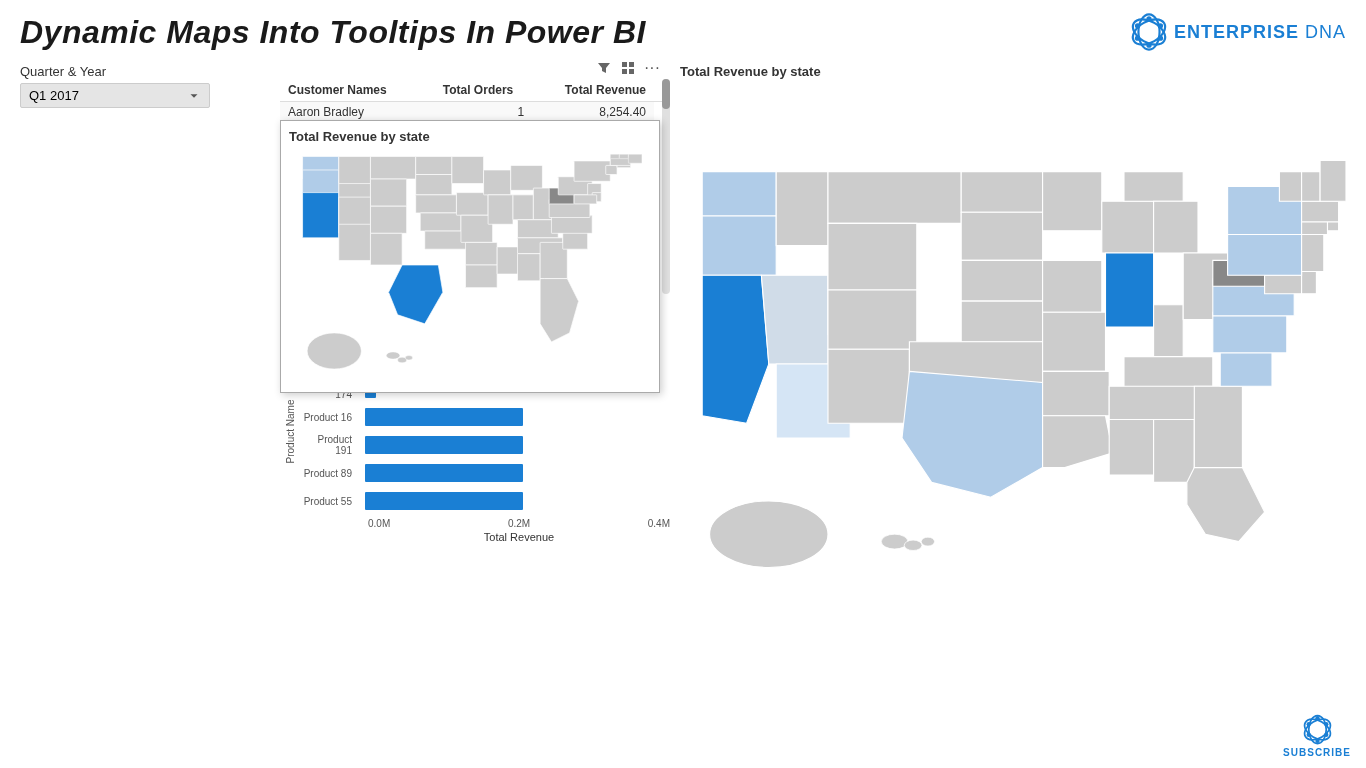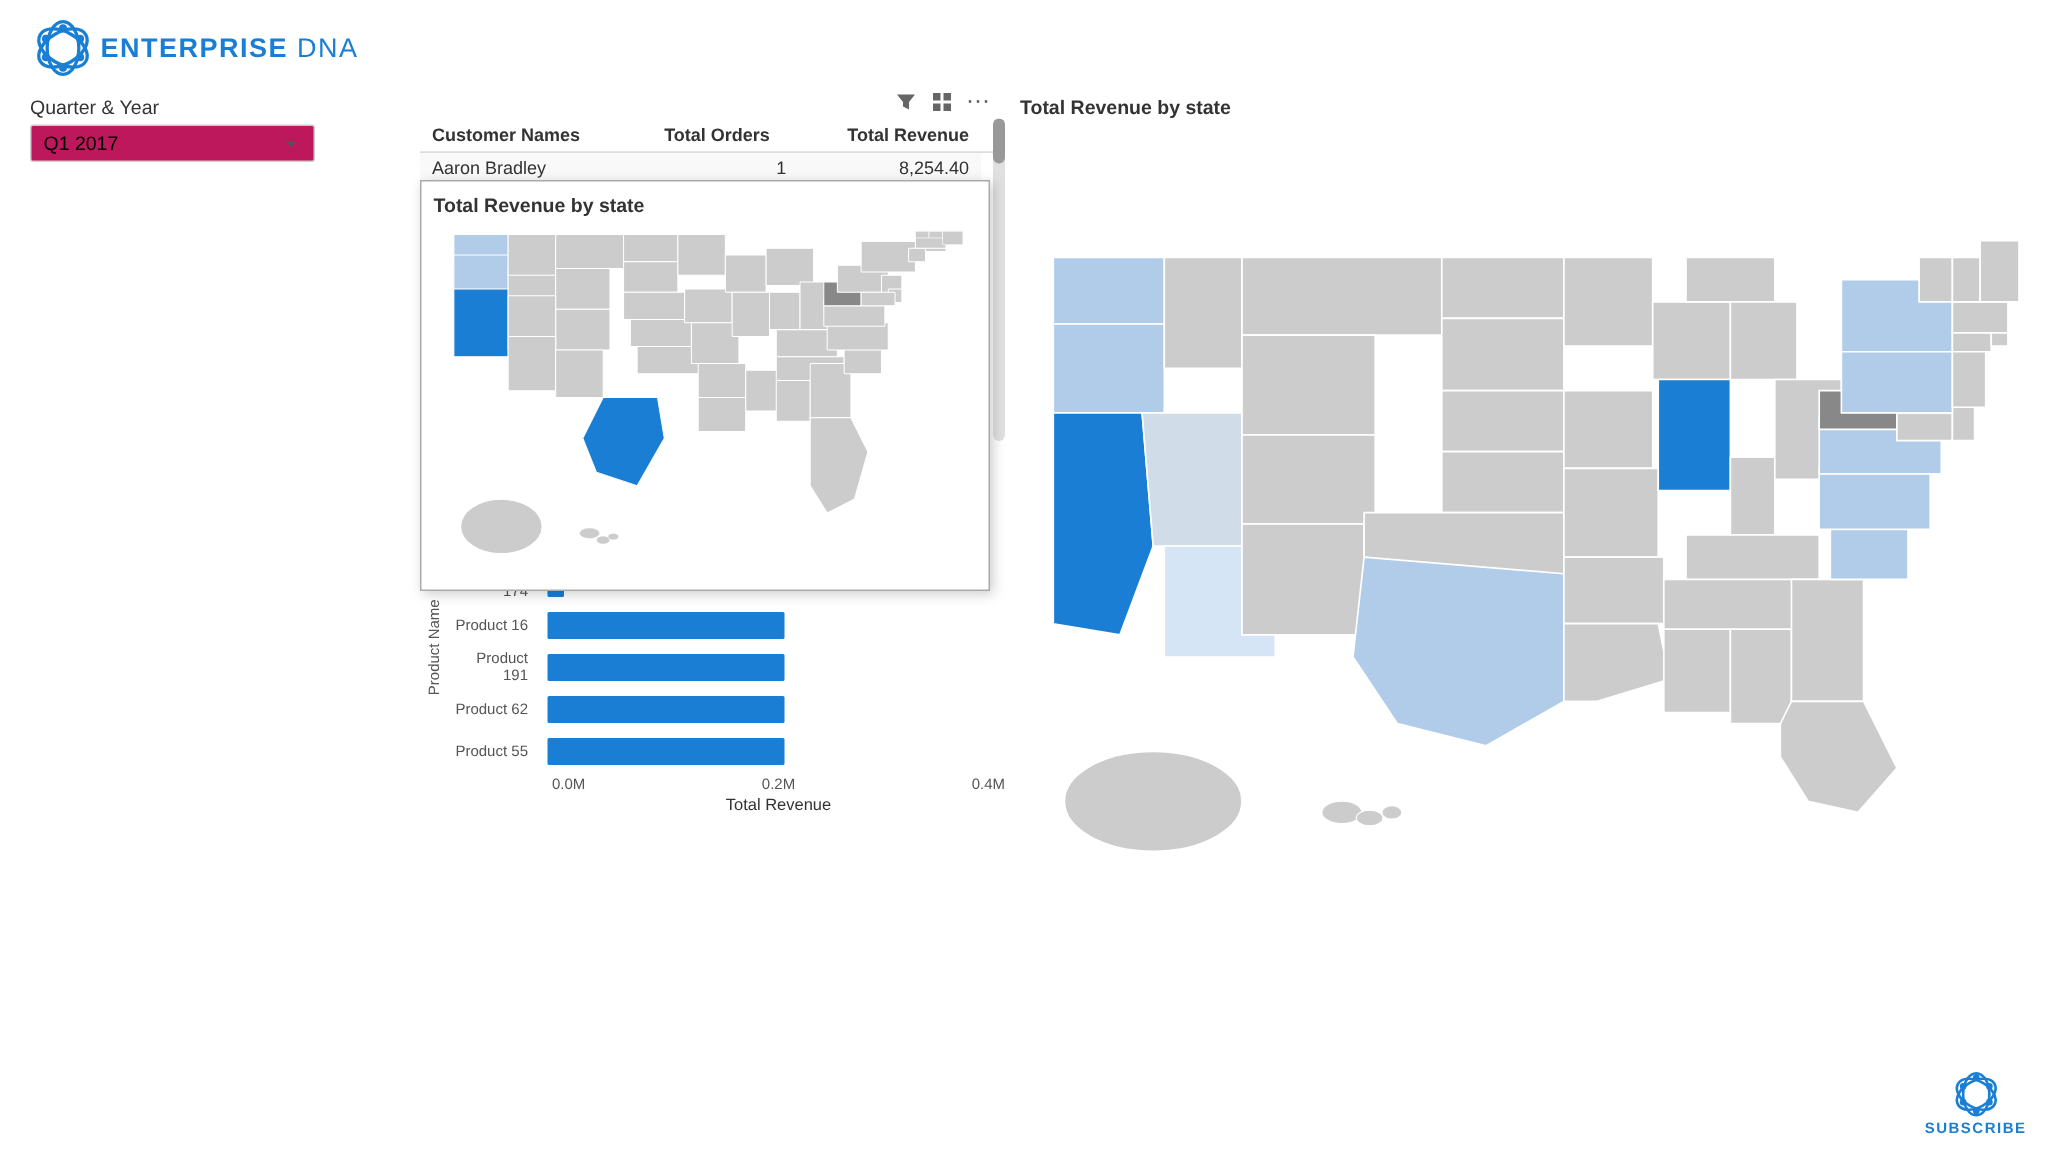--- a/index.html
+++ b/index.html
@@ -68,21 +68,21 @@
       color: #333;
       margin-bottom: 4px;
     }
     .slicer-dropdown {
       display: flex;
       align-items: center;
       justify-content: space-between;
       border: 1px solid #ccc;
       padding: 4px 8px;
       border-radius: 2px;
-      background: #be185d;
+      background: #e5e5e5;
       font-size: 13px;
       cursor: pointer;
       width: 190px;
     }
 
     
     #table-section {
       position: relative;
       width: 380px;
       flex-shrink: 0;
@@ -245,20 +245,21 @@
       font-size: 10px;
       font-weight: 700;
       color: #1a7fd4;
       letter-spacing: 1px;
     }
   </style>
 </head>
 <body>
 
 <div id="header">
+  <h1 id="main-title">Dynamic Maps Into Tooltips In Power BI</h1>
   <div id="logo-area">
     <svg class="dna-icon" viewBox="0 0 50 50" xmlns="http://www.w3.org/2000/svg">
       <ellipse cx="25" cy="25" rx="12" ry="20" fill="none" stroke="#1a7fd4" stroke-width="2.5"></ellipse>
       <ellipse cx="25" cy="25" rx="12" ry="20" fill="none" stroke="#1a7fd4" stroke-width="2.5" transform="rotate(60 25 25)"></ellipse>
       <ellipse cx="25" cy="25" rx="12" ry="20" fill="none" stroke="#1a7fd4" stroke-width="2.5" transform="rotate(120 25 25)"></ellipse>
       <circle cx="25" cy="10" r="3" fill="#1a7fd4"></circle>
       <circle cx="25" cy="40" r="3" fill="#1a7fd4"></circle>
       <circle cx="12" cy="18" r="3" fill="#1a7fd4"></circle>
       <circle cx="38" cy="18" r="3" fill="#1a7fd4"></circle>
       <circle cx="12" cy="32" r="3" fill="#1a7fd4"></circle>
@@ -392,21 +393,21 @@
               </div>
               <div class="bar-row">
                 <div class="bar-label">Product 16</div>
                 <div class="bar-fill" style="width: 158.4px;"></div>
               </div>
               <div class="bar-row">
                 <div class="bar-label">Product 191</div>
                 <div class="bar-fill" style="width: 158.4px;"></div>
               </div>
               <div class="bar-row">
-                <div class="bar-label">Product 62</div>
+                <div class="bar-label">Product 89</div>
                 <div class="bar-fill" style="width: 158.4px;"></div>
               </div>
               <div class="bar-row">
                 <div class="bar-label">Product 55</div>
                 <div class="bar-fill" style="width: 158.4px;"></div>
               </div>
             </div>
           <div class="bar-x-axis" style="margin-left:68px; display:flex; justify-content:space-between; font-size:10px; color:#555; padding-top:2px;">
             <span>0.0M</span>
             <span>0.2M</span>

